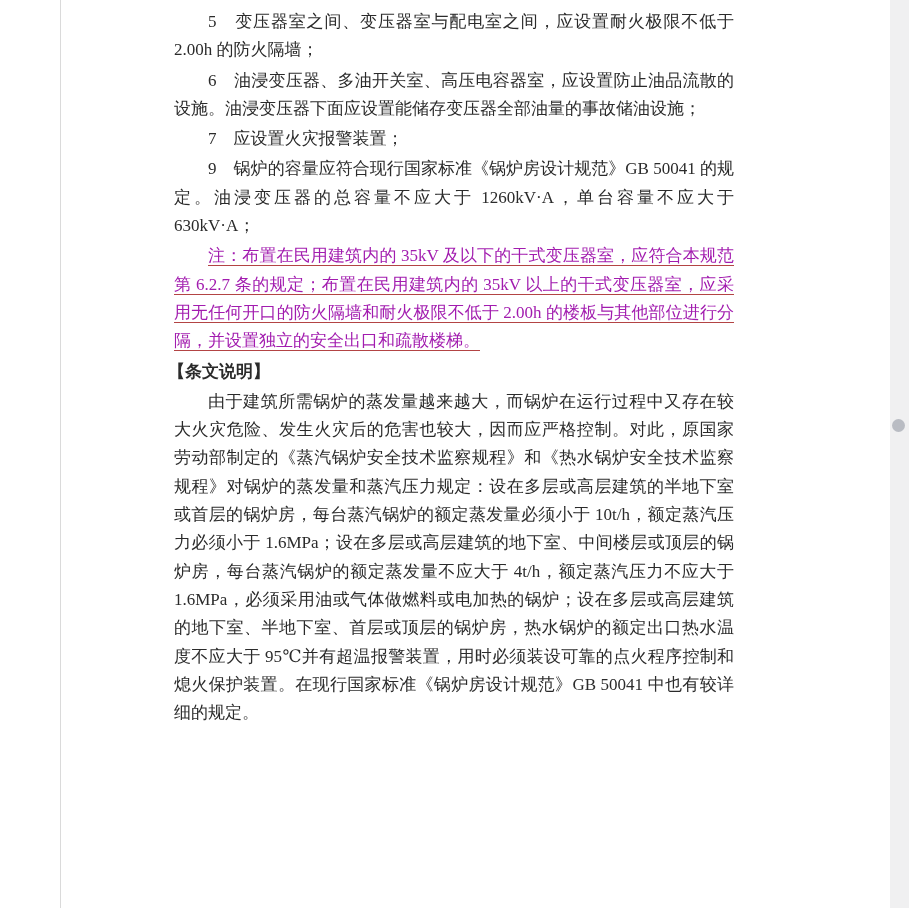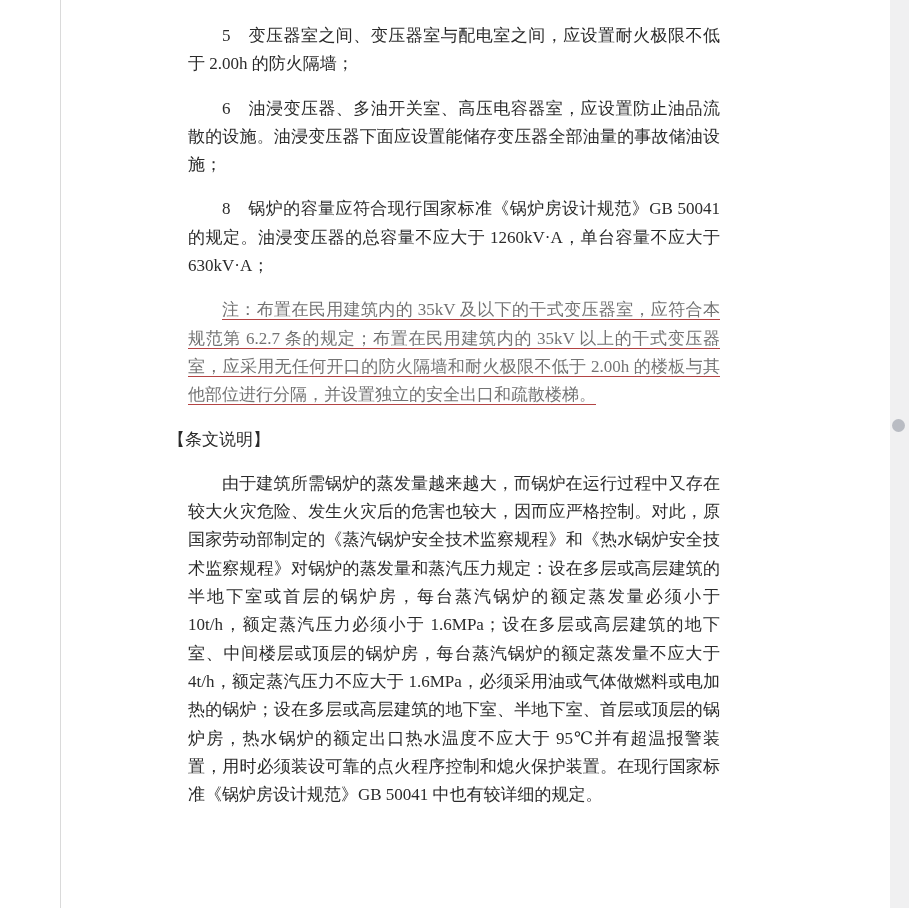--- a/index.html
+++ b/index.html
@@ -18,44 +18,45 @@
   }
   .scroll-thumb {
     position:absolute; left:892px; top:419px; width:13px; height:13px;
     border-radius:50%; background:#b9bcc3;
   }
   .content {
     position:absolute; left:172px; top:6px; width:564px;
     color:#2b2b2b; font-size:17px; line-height:28.3px;
     text-align:justify;
   }
-  .content p { margin:16px; text-indent:2em; }
+  .content p { margin:2px; text-indent:2em; }
   p.note-red {
-    color:#737373;
+    color:#a21caf;
     text-decoration:underline;
     text-decoration-color:#b34444;
     text-underline-offset:4px;
   }
-  p.section-header { text-indent:0; font-weight:normal; margin-left:-4px; }
+  p.section-header { text-indent:0; font-weight:bold; margin-left:-4px; }
   .boxed-red {
     color:#c13a31;
     border:1px solid #4f4f4f;
     padding:0 2px;
     -webkit-box-decoration-break:clone;
     box-decoration-break:clone;
   }
 </style>
 </head>
 <body>
 
 <div class="page-left-line"></div>
 <div class="scroll-gutter"></div>
 <div class="scroll-thumb"></div>
 
 <div class="content">
   <p>5　变压器室之间、变压器室与配电室之间，应设置耐火极限不低于 2.00h 的防火隔墙；</p>
   <p>6　油浸变压器、多油开关室、高压电容器室，应设置防止油品流散的设施。油浸变压器下面应设置能储存变压器全部油量的事故储油设施；</p>
-  <p>8　锅炉的容量应符合现行国家标准《锅炉房设计规范》GB 50041 的规定。油浸变压器的总容量不应大于 1260kV·A，单台容量不应大于 630kV·A；</p>
+  <p>7　应设置火灾报警装置；</p>
+  <p>9　锅炉的容量应符合现行国家标准《锅炉房设计规范》GB 50041 的规定。油浸变压器的总容量不应大于 1260kV·A，单台容量不应大于 630kV·A；</p>
   <p class="note-red">注：布置在民用建筑内的 35kV 及以下的干式变压器室，应符合本规范第 6.2.7 条的规定；布置在民用建筑内的 35kV 以上的干式变压器室，应采用无任何开口的防火隔墙和耐火极限不低于 2.00h 的楼板与其他部位进行分隔，并设置独立的安全出口和疏散楼梯。</p>
   <p class="section-header">【条文说明】</p>
   <p>由于建筑所需锅炉的蒸发量越来越大，而锅炉在运行过程中又存在较大火灾危险、发生火灾后的危害也较大，因而应严格控制。对此，原国家劳动部制定的《蒸汽锅炉安全技术监察规程》和《热水锅炉安全技术监察规程》对锅炉的蒸发量和蒸汽压力规定：设在多层或高层建筑的半地下室或首层的锅炉房，每台蒸汽锅炉的额定蒸发量必须小于 10t/h，额定蒸汽压力必须小于 1.6MPa；设在多层或高层建筑的地下室、中间楼层或顶层的锅炉房，每台蒸汽锅炉的额定蒸发量不应大于 4t/h，额定蒸汽压力不应大于 1.6MPa，必须采用油或气体做燃料或电加热的锅炉；设在多层或高层建筑的地下室、半地下室、首层或顶层的锅炉房，热水锅炉的额定出口热水温度不应大于 95℃并有超温报警装置，用时必须装设可靠的点火程序控制和熄火保护装置。在现行国家标准《锅炉房设计规范》GB 50041 中也有较详细的规定。</p>
 
 </div>
 
 </body></html>

